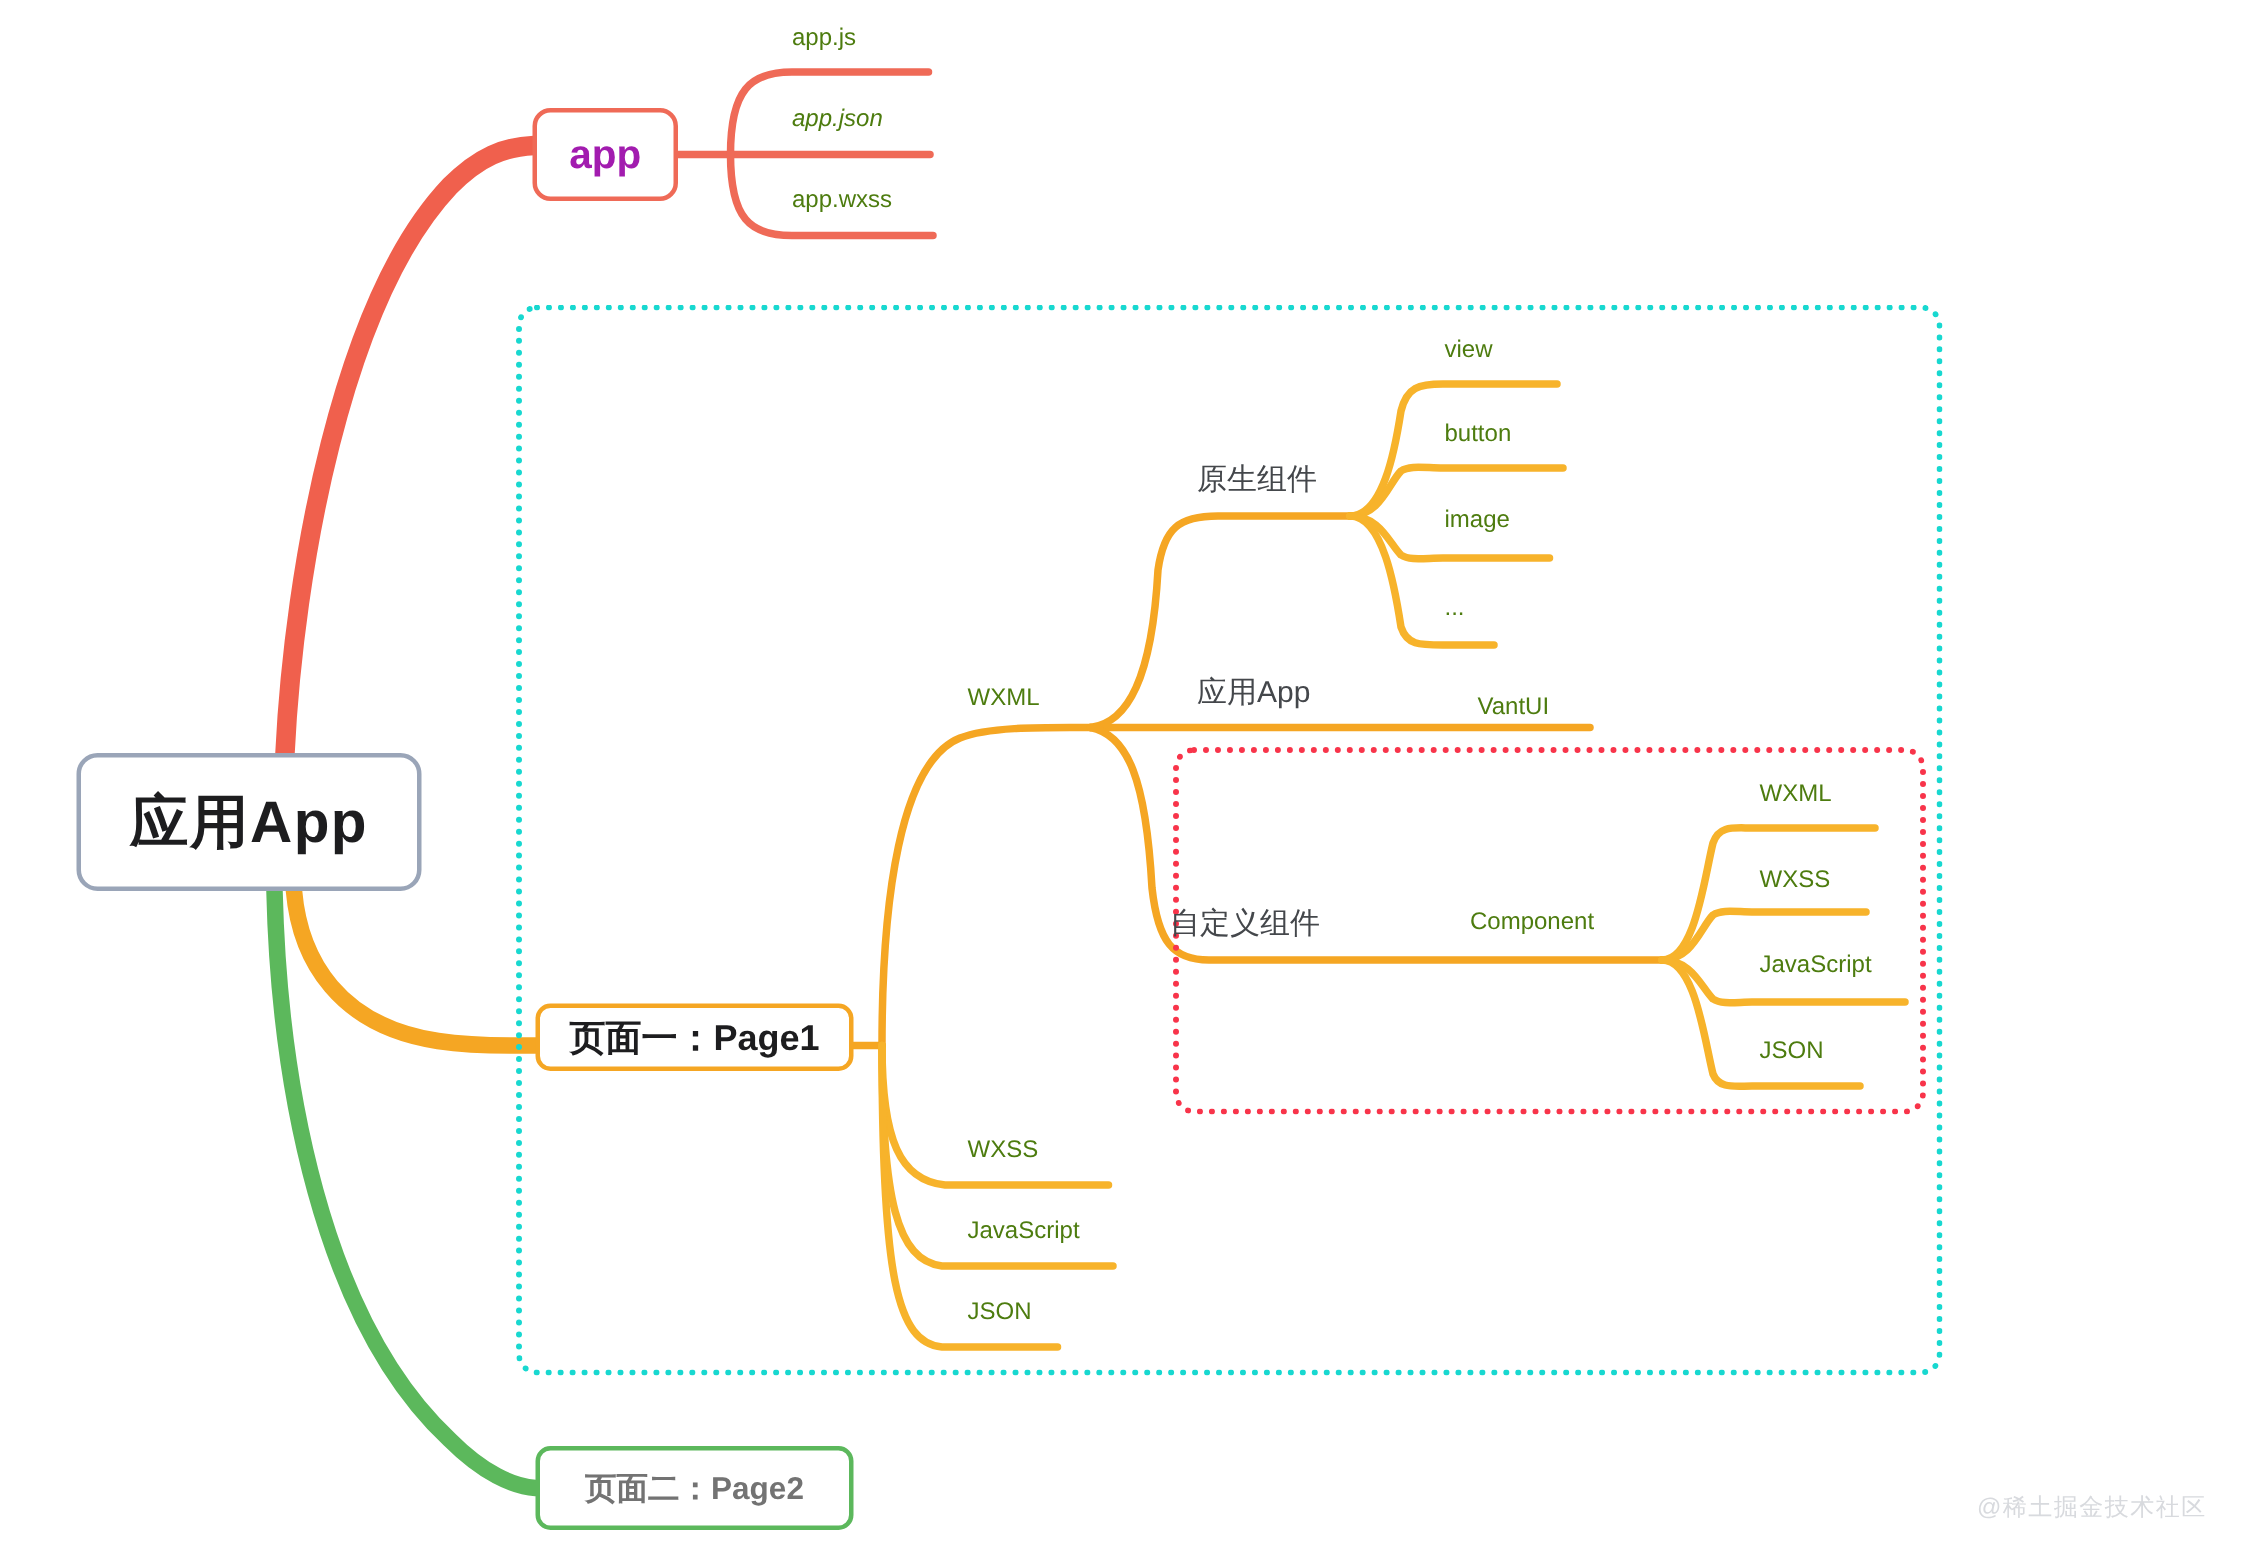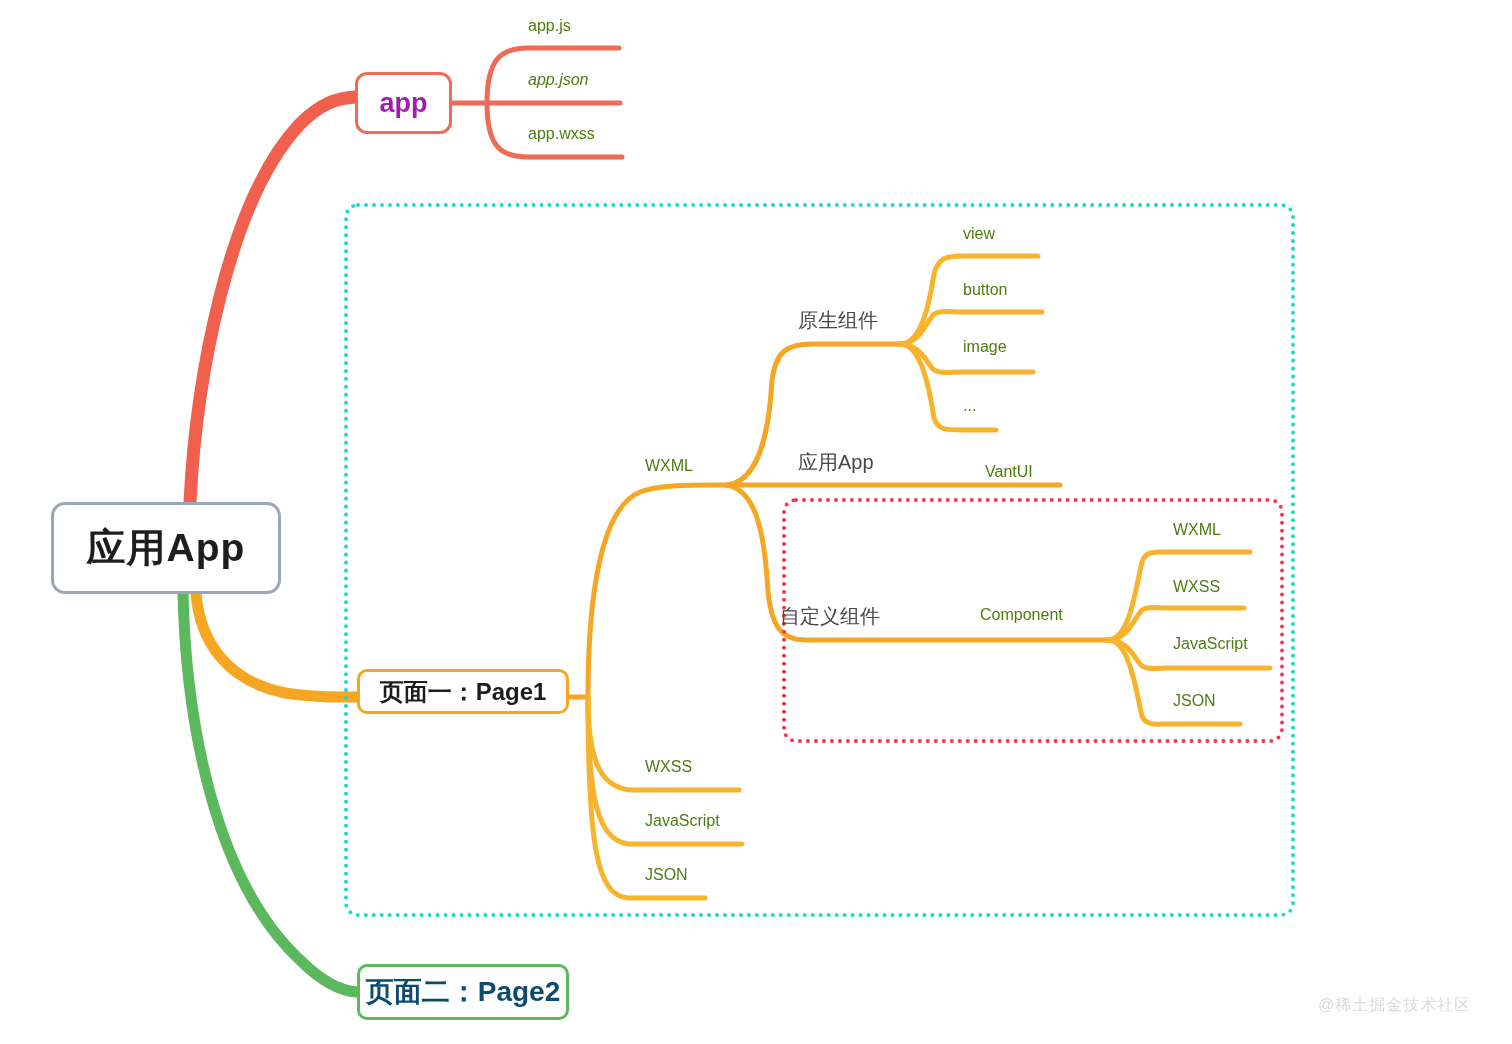--- a/index.html
+++ b/index.html
@@ -70,23 +70,23 @@
     font-weight: bold;
     color: #1d1d1f;
   }
   .node-page2 {
     left: 357px;
     top: 964px;
     width: 212px;
     height: 56px;
     border: 3px solid #5cb85c;
     border-radius: 10px;
-    font-size: 28px;
-    font-weight: bold;
-    color: #0c4a6e;
+    font-size: 21px;
+    font-weight: bold;
+    color: #737373;
   }
 
   
   .frame {
     position: absolute;
     box-sizing: border-box;
     background: transparent;
   }
   .frame-page-group {
     left: 344px;

